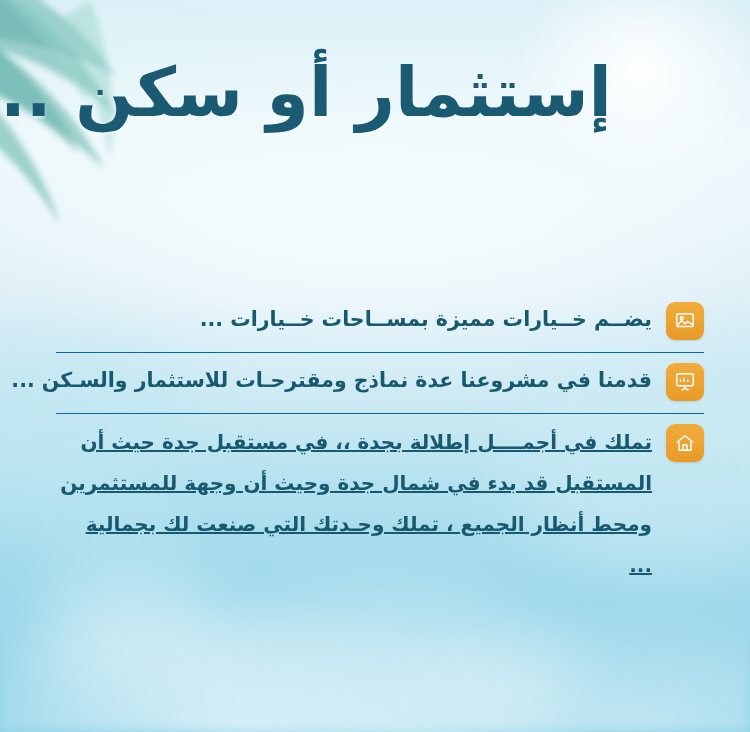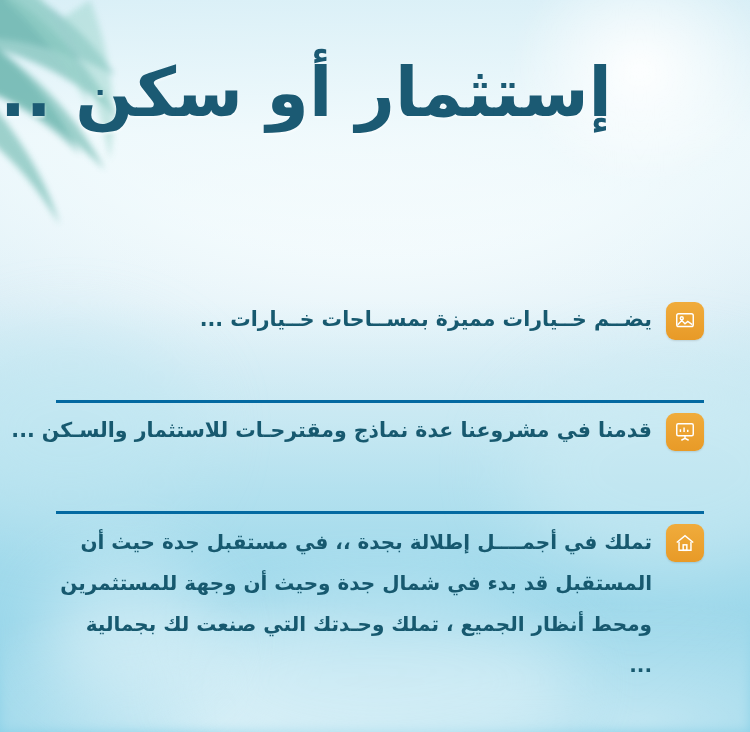--- a/index.html
+++ b/index.html
@@ -101,22 +101,21 @@
     top: 292px;
     direction: rtl;
   }
   .row {
     display: flex;
     align-items: flex-start;
     gap: 14px;
     padding: 6px 0 12px 0;
   }
   .row + .row {
-    border-top: 3px solid #0369a1;
-    margin-top: 48px;
+    border-top: 1px solid #0369a1;
   }
 
   .badge {
     flex: 0 0 auto;
     width: 38px;
     height: 38px;
     border-radius: 9px;
     background: linear-gradient(180deg, #f0ac3c 0%, #e89a27 100%);
     display: flex;
     align-items: center;
@@ -129,21 +128,21 @@
   .row-text {
     flex: 1 1 auto;
     color: #17596f;
     font-size: 20.5px;
     line-height: 1.95;
     font-weight: 600;
     text-align: right;
     padding-top: 2px;
     white-space: pre-line;
   }
-  .row-text.tall { font-size: 20px; line-height: 2.05; }
+  .row-text.tall { font-size: 20px; line-height: 2.05; text-decoration: underline; }
 
   
   .row-1 .row-text, .row-2 .row-text { white-space: nowrap; overflow: visible; }
 </style>
 </head>
 <body>
 
 <div id="poster">
 
   <div class="bg-base"></div>

